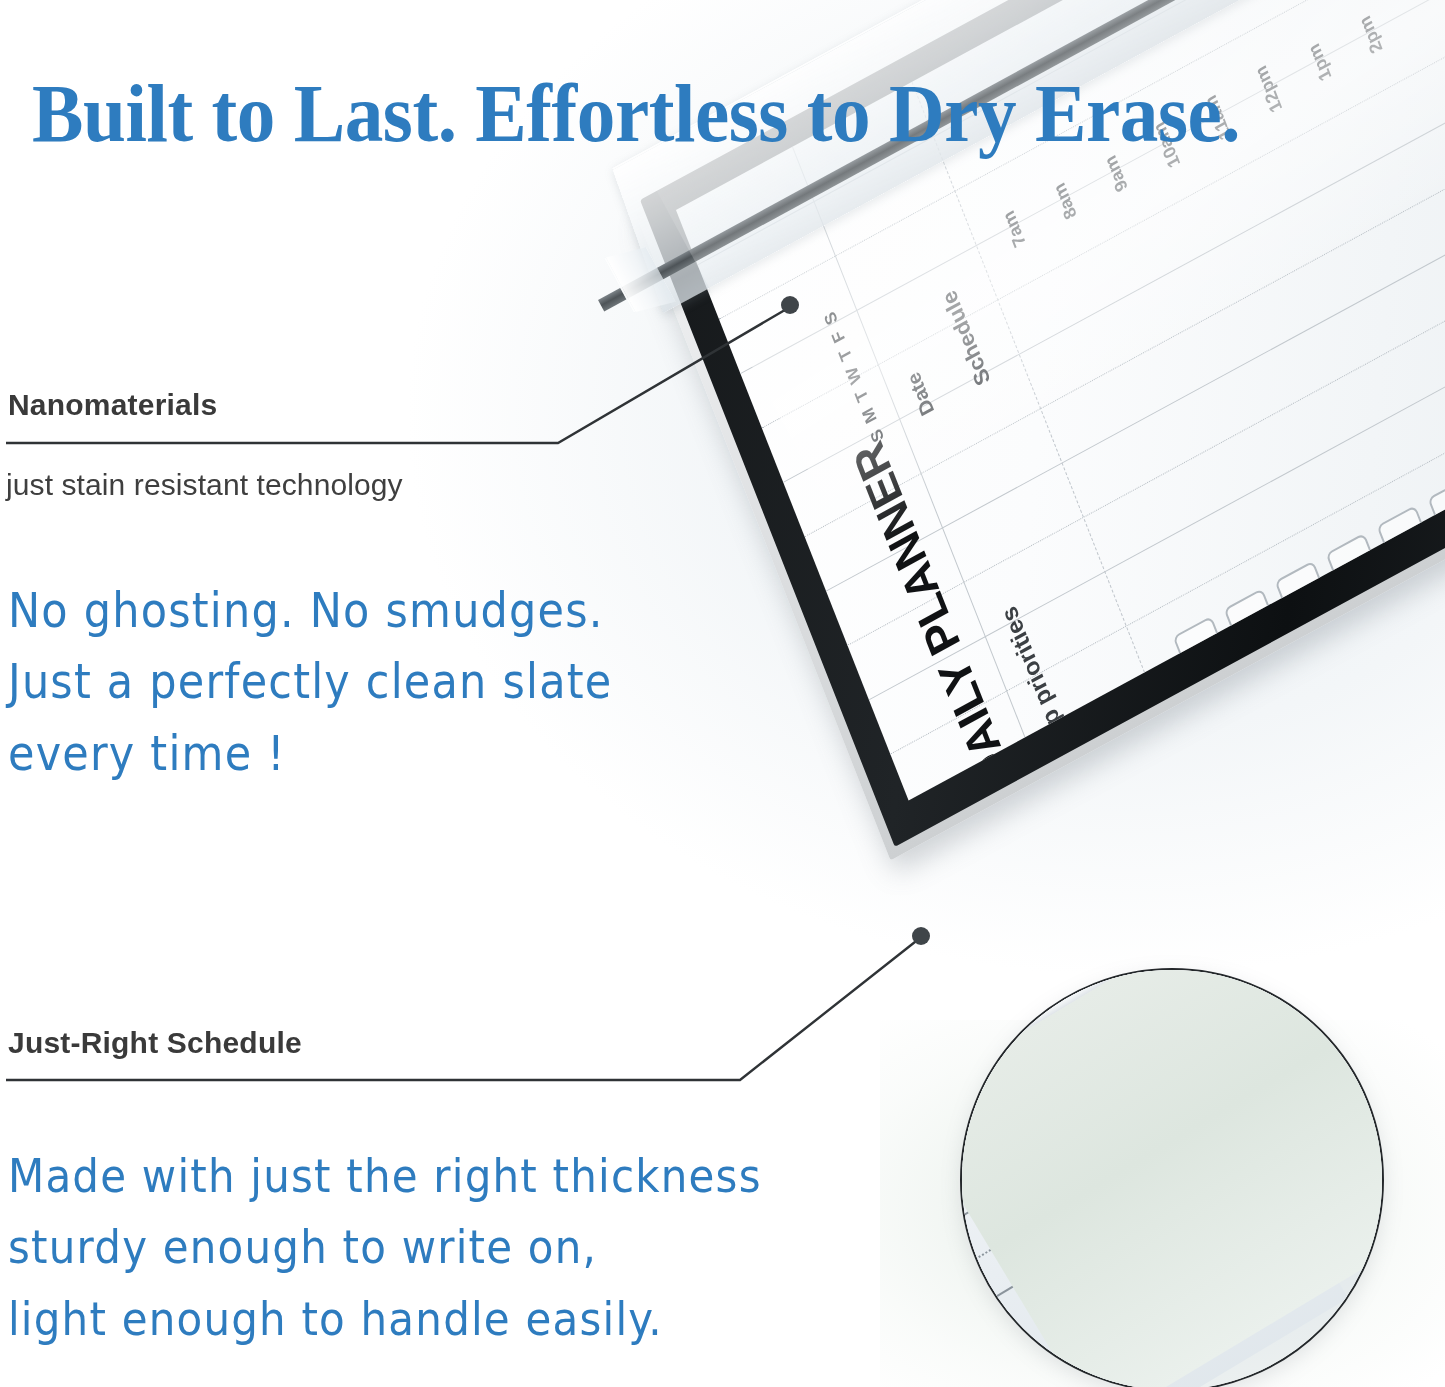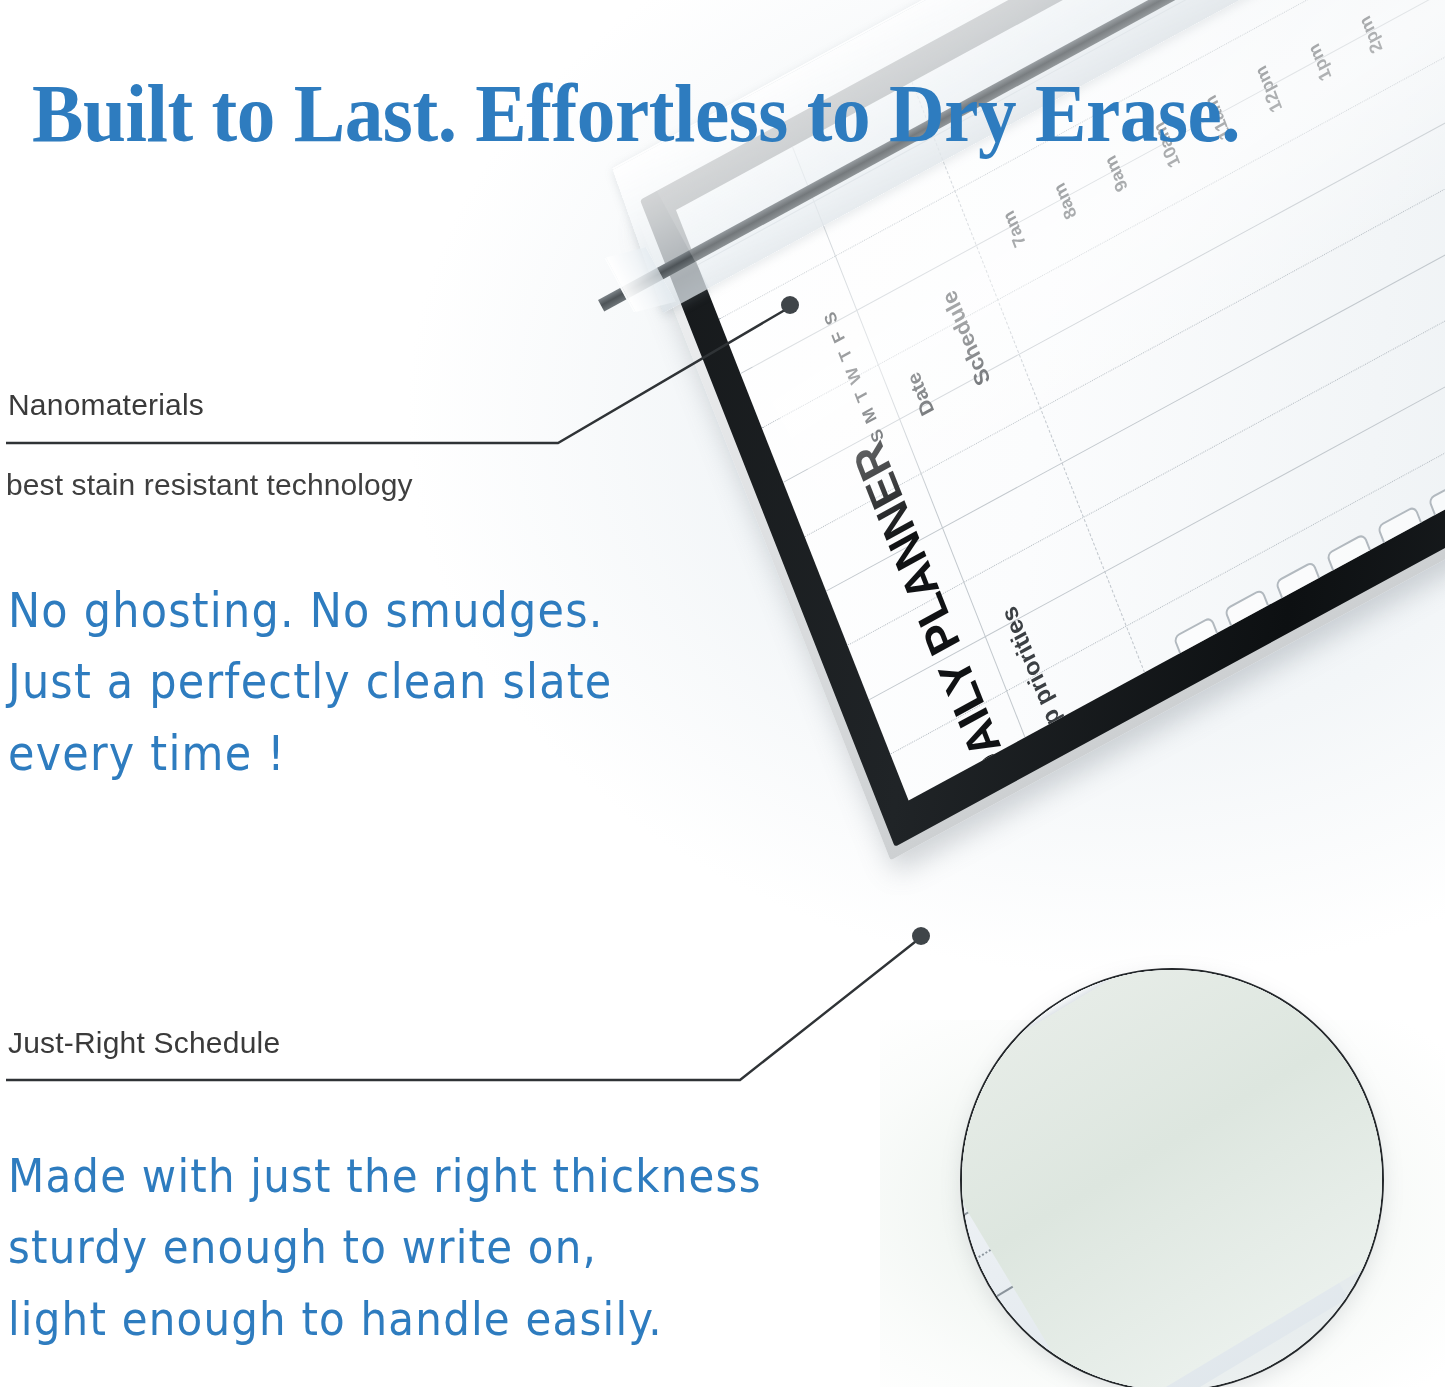--- a/index.html
+++ b/index.html
@@ -33,21 +33,21 @@
     color:#2E7CBF;
     transform:scaleX(.93);
     transform-origin:left top;
     white-space:nowrap;
   }
 
   
   .callout-title{
     position:absolute;
     font-family:"Liberation Sans", sans-serif;
-    font-weight:400;
+    font-weight:700;
     font-size:30px;
     color:#3a3a3a;
     letter-spacing:.2px;
     white-space:nowrap;
   }
   .callout-sub{
     position:absolute;
     font-family:"Liberation Sans", sans-serif;
     font-weight:400;
     font-size:30px;
@@ -303,21 +303,21 @@
   <path d="M 6 443 L 558 443 L 790 307" fill="none" stroke="#2f3336" stroke-width="2.4"></path>
   <circle cx="790" cy="305" r="9" fill="#3f4549"></circle>
 
   <path d="M 6 1080 L 740 1080 L 920 938" fill="none" stroke="#2f3336" stroke-width="2.4"></path>
   <circle cx="921" cy="936" r="9" fill="#3f4549"></circle>
 </svg>
 
 <div id="headline">Built to Last. Effortless to Dry Erase.</div>
 
 <div class="callout-title" id="nano-title">Nanomaterials</div>
-<div class="callout-sub" id="nano-sub">best stain resistant technology</div>
+<div class="callout-sub" id="nano-sub">just stain resistant technology</div>
 <div class="hand" id="hand-top">No ghosting. No smudges.
 Just a perfectly clean slate
 every time !</div>
 
 <div class="callout-title" id="thick-title">Just-Right Schedule</div>
 <div class="hand" id="hand-bottom">Made with just the right thickness
 sturdy enough to write on,
 light enough to handle easily.</div>
 
 <div id="inset">

